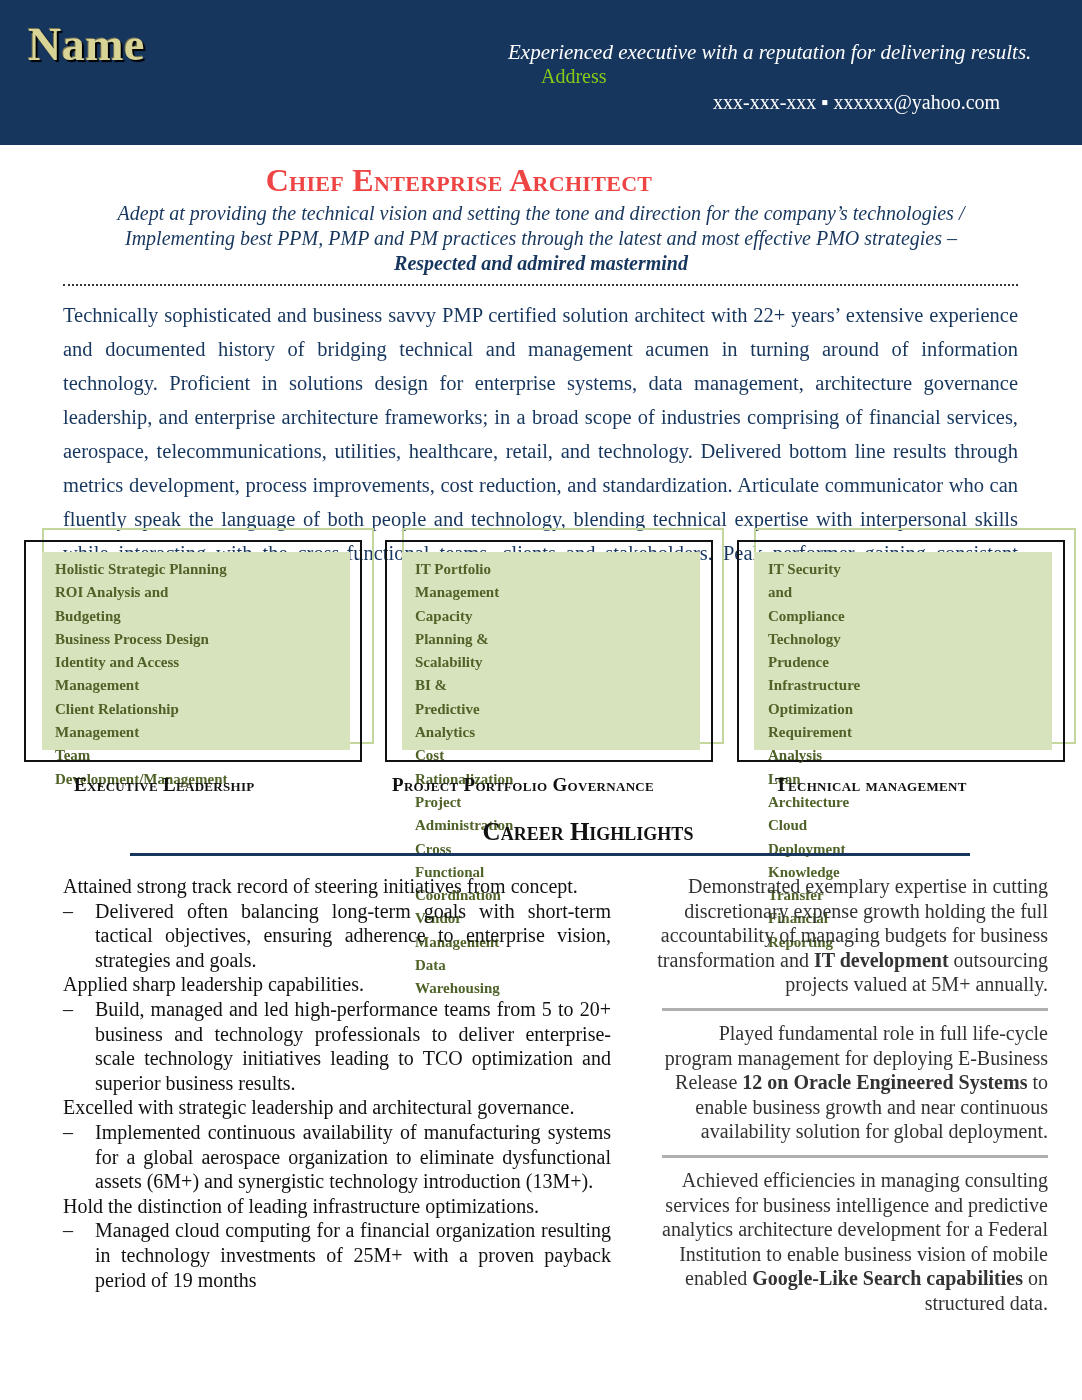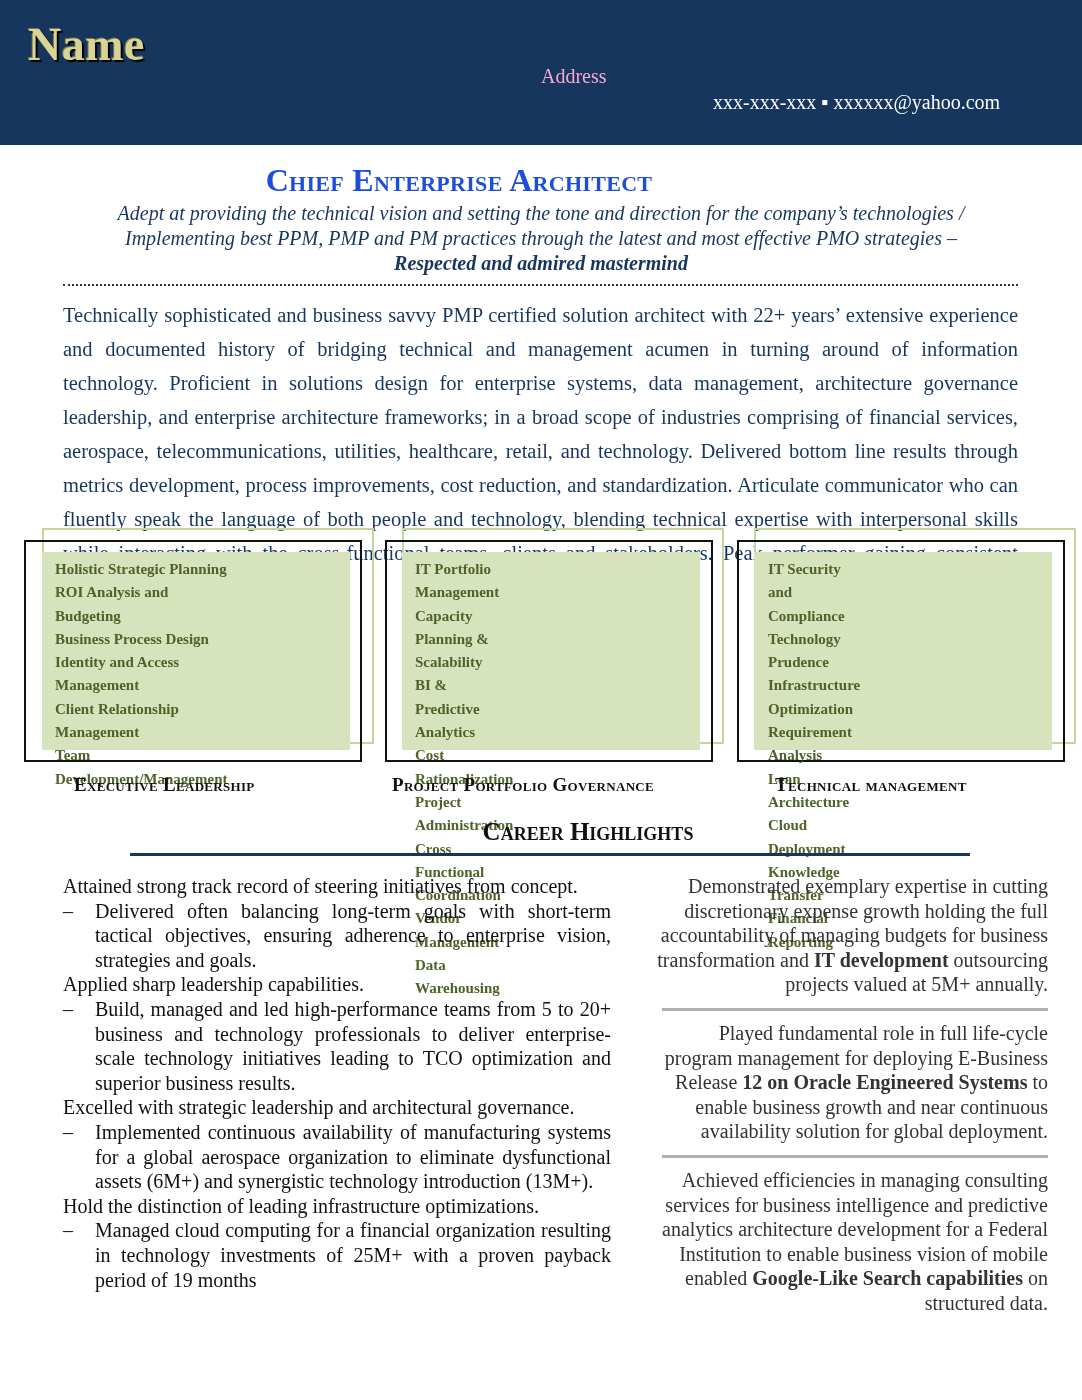--- a/index.html
+++ b/index.html
@@ -4,25 +4,25 @@
 <style>
   html, body { margin: 0; padding: 0; background: #ffffff; }
   body { width: 1082px; height: 1400px; position: relative; overflow: hidden;
          font-family: "Liberation Serif", "DejaVu Serif", serif; }
 
   
   .header { position: absolute; left: 0; top: 0; width: 1082px; height: 145px; background: #17365d; }
   .name { position: absolute; left: 28px; top: 18px; font-size: 46px; font-weight: bold; color: #d8d495;
           text-shadow: 2px 2px 1px #000000, -1px -1px 0 #7a7650; letter-spacing: 0.5px; }
   .tagline { position: absolute; left: 508px; top: 40px; font-size: 21px; font-style: italic; color: #ffffff; }
-  .address { position: absolute; left: 541px; top: 65px; font-size: 20px; color: #f9a8d4; }
+  .address { position: absolute; left: 541px; top: 65px; font-size: 20px; color: #84cc16; }
   .contact { position: absolute; left: 713px; top: 91px; font-size: 20px; color: #ffffff; }
 
   
-  .job-title { position: absolute; left: 0; width: 918px; top: 162px; text-align: center; color: #1d4ed8;
+  .job-title { position: absolute; left: 0; width: 918px; top: 162px; text-align: center; color: #ef4444;
                font-size: 32px; font-weight: bold; font-variant: small-caps; letter-spacing: 0.3px; }
   .sub { position: absolute; left: 0; width: 1082px; text-align: center; color: #17365d; font-style: italic; font-size: 20px; }
   .sub1 { top: 202px; text-align: center; }
   .sub2 { top: 227px; }
   .sub3 { top: 252px; font-weight: bold; }
   .dotted { position: absolute; left: 63px; width: 955px; top: 284px; border-top: 2px dotted #333333; }
 
   
   .summary { position: absolute; left: 63px; top: 298px; width: 955px; font-size: 20.5px; line-height: 34px;
              color: #17365d; text-align: justify; }
@@ -49,20 +49,21 @@
   .right-col { position: absolute; left: 650px; top: 874px; width: 398px; font-size: 20px; line-height: 24.6px; color: #333333; text-align: right; }
   .rblock { margin: 0; }
   .rsep { height: 3px; background: #b0b0b0; margin: 11px 0 10px 12px; }
   .rblock b { color: #333333; }
 </style>
 </head>
 <body>
 
 <div class="header">
   <div class="name">Name</div>
+  <div class="tagline">Experienced executive with a reputation for delivering results.</div>
   <div class="address">Address</div>
   <div class="contact">
     <span>xxx-xxx-xxx</span>
     <span>▪</span>
     <span>xxxxxx@yahoo.com</span>
   </div>
 </div>
 
 <div class="job-title">Chief Enterprise Architect</div>
 <div class="sub sub1">Adept at providing the technical vision and setting the tone and direction for the company’s technologies /</div>

